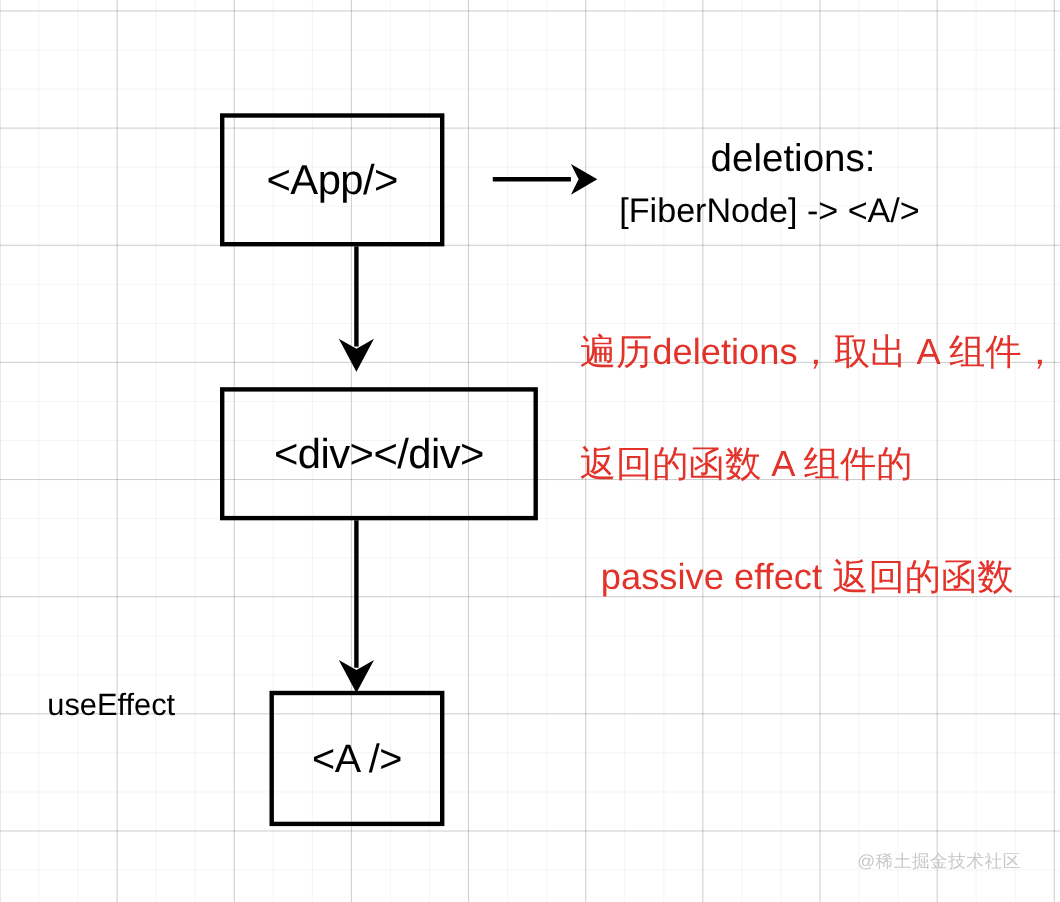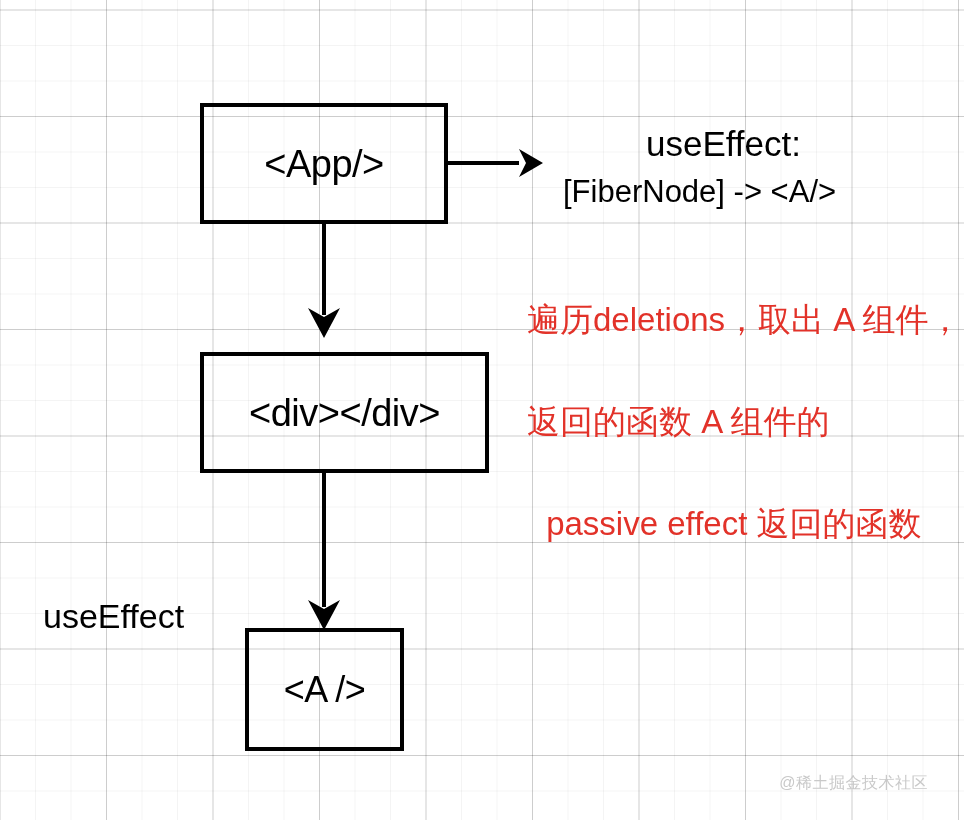--- a/index.html
+++ b/index.html
@@ -46,21 +46,21 @@
     justify-content: center;
   }
   .node-label {
     color: #000000;
     font-size: 38px;
     line-height: 1;
     letter-spacing: -0.5px;
     white-space: nowrap;
   }
 
-  #box-app      { left: 200px; top: 103px; width: 248px; height: 121px; }
+  #box-app      { left: 200px; top: 103px; width: 204px; height: 121px; }
   #box-div      { left: 200px; top: 352px; width: 289px; height: 121px; }
   #box-a        { left: 245px; top: 628px; width: 159px; height: 123px; }
 
   #box-a .node-label { font-size: 36px; }
 
   
   .arrow-svg {
     position: absolute;
     overflow: visible;
   }
@@ -90,22 +90,22 @@
     font-size: 35px;
   }
   #text-fibernode {
     left: 563px;
     top: 176px;
     font-size: 31px;
     text-align: right;
   }
   #text-useeffect {
     left: 43px;
-    top: 599px;
-    font-size: 34px;
+    top: 627px;
+    font-size: 28px;
   }
 
   #annotation-red {
     position: absolute;
     left: 527px;
     top: 235px;
     color: #e23229;
     font-size: 33px;
     line-height: 34px;
     white-space: pre;
@@ -151,21 +151,21 @@
   </div>
 
   <div id="box-div" class="node-box">
     <span class="node-label">&lt;div&gt;&lt;/div&gt;</span>
   </div>
 
   <div id="box-a" class="node-box">
     <span class="node-label">&lt;A /&gt;</span>
   </div>
 
-  <div id="text-deletions" class="free-text">useEffect:</div>
+  <div id="text-deletions" class="free-text">deletions:</div>
 
   <div id="text-fibernode" class="free-text">[FiberNode] -&gt; &lt;A/&gt;</div>
 
   <div id="text-useeffect" class="free-text">useEffect</div>
 
   <div id="annotation-red">
     <span class="ann-line">遍历deletions，取出 A 组件，</span>
     <span class="ann-line">返回的函数 A 组件的</span>
     <span class="ann-line indent"> passive effect 返回的函数</span>
   </div>

